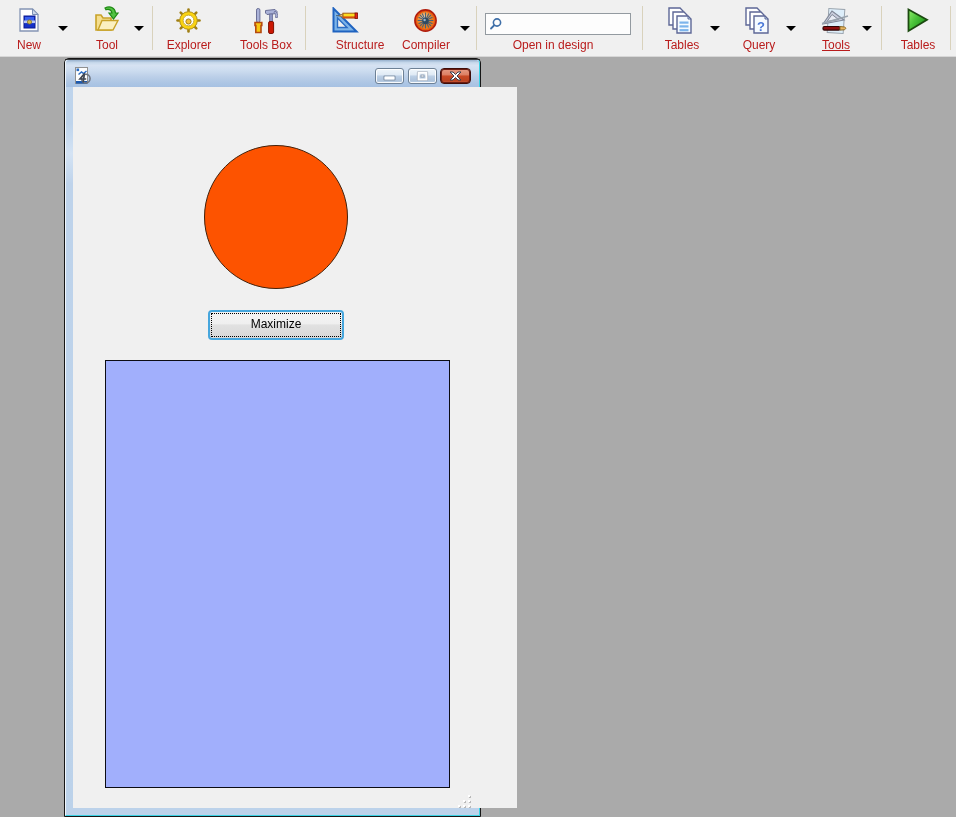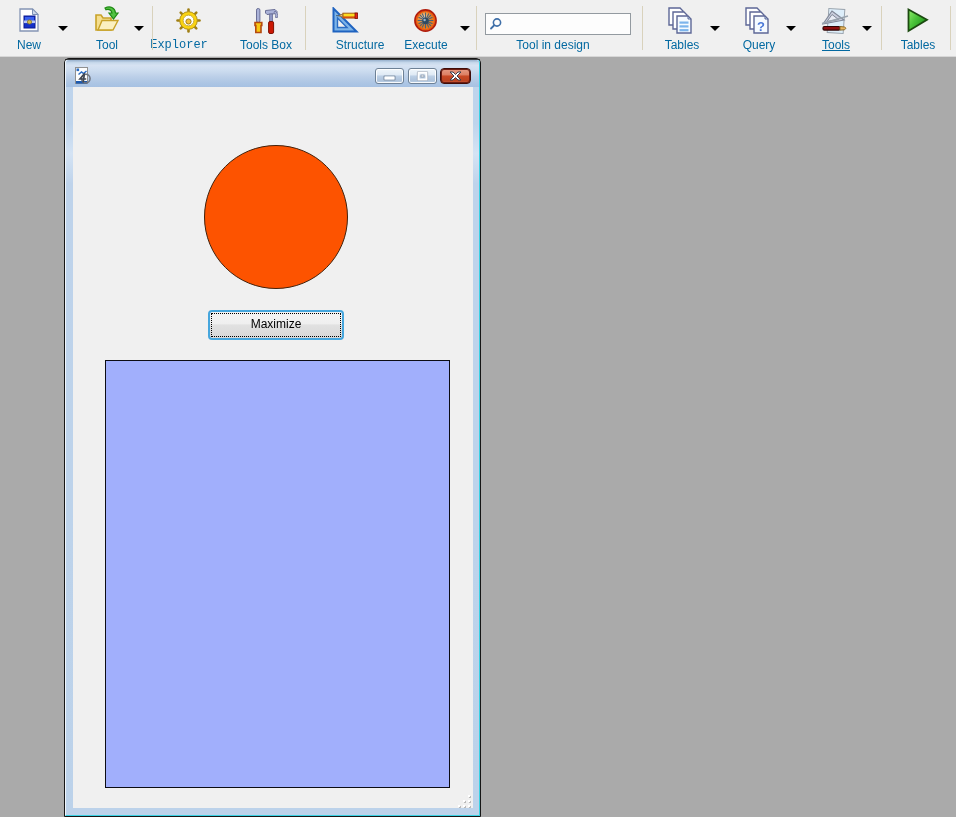--- a/index.html
+++ b/index.html
@@ -1,29 +1,29 @@
 <!DOCTYPE html>
 <html><head>
 <meta charset="utf-8">
 <style>
   * { margin:0; padding:0; box-sizing:border-box; }
   html,body { width:956px; height:817px; overflow:hidden; }
   body { background:#aaaaaa; font-family:"Liberation Sans", sans-serif; position:relative; }
   .abs { position:absolute; }
   
   #toolbar { position:absolute; left:0; top:0; width:956px; height:57px; background:#f0f0f0; border-bottom:1px solid #d7d7d7; }
-  .tlabel { position:absolute; top:38px; font-size:12px; color:#0369a1; white-space:nowrap; transform:translateX(-50%); }
+  .tlabel { position:absolute; top:38px; font-size:12px; color:#b91c1c; white-space:nowrap; transform:translateX(-50%); }
   .sep { position:absolute; top:6px; width:1px; height:44px; background:#d9d2bc; }
   .darr { position:absolute; width:0; height:0; border-left:5px solid transparent; border-right:5px solid transparent; border-top:5px solid #000; }
   
   #win { position:absolute; left:64px; top:58px; width:417px; height:759px; background:linear-gradient(180deg,#bfd4ec 0%,#bed4ec 8.5%,#d4e3f4 12.5%,#bed3eb 16.5%,#bdd3eb 60%,#bcd2ea 100%); border:1px solid #161616; border-radius:5px 5px 0 0; }
   #win-inner { position:absolute; left:0; top:0; right:0; bottom:0; border-left:1px solid #f0f6fc; border-top:1px solid #cfe0f0; border-right:1px solid #39d2e4; border-bottom:1px solid #39d2e4; border-radius:4px 4px 0 0; }
   #titlebar { position:absolute; left:1px; top:1px; right:1px; height:27px; border-radius:4px 4px 0 0;
     background:linear-gradient(180deg,#97b0cd 0%,#c8d9ec 10%,#d6e2f2 20%,#ccdcEF 40%,#bccfe8 62%,#adc6e4 85%,#a7c1e2 100%); }
-  #client { position:absolute; left:8px; top:28px; width:400px; height:721px; background:#f0f0f0; }
+  #client { position:absolute; left:8px; top:28px; width:444px; height:721px; background:#f0f0f0; }
   
   .cbtn { position:absolute; top:9px; height:16px; border-radius:3px; }
   #btnmin, #btnmax { width:29px; border:1px solid #6e8196;
     background:linear-gradient(180deg,#f0f6fb 0%,#dfeaf5 42%,#bdd0e6 50%,#aec3dc 80%,#bcd0e4 100%);
     box-shadow:inset 0 0 0 1px rgba(255,255,255,.9); }
   #btnmin { left:310px; } #btnmax { left:343px; }
   #btnclose { left:375px; width:31px; border:1px solid #400d08; box-shadow:inset 0 0 0 1px #6d1d12;
     background:linear-gradient(180deg,#e69b84 0%,#dd8064 42%,#c94a26 50%,#bc4220 82%,#c65e40 100%); border-radius:4px; }
   
   #circle { position:absolute; left:131px; top:57.5px; width:144px; height:144px; border-radius:50%; background:#fd5300; border:1px solid #42210b; }
@@ -142,25 +142,25 @@
       <defs>
         <linearGradient id="exeg" x1="0" y1="0" x2="1" y2="0.7">
           <stop offset="0%" stop-color="#90ee6a"></stop>
           <stop offset="45%" stop-color="#4cc43a"></stop>
           <stop offset="100%" stop-color="#1a9018"></stop>
         </linearGradient>
       </defs>
     </svg>
     <div class="tlabel" style="left:29px;">New</div>
     <div class="tlabel" style="left:107px;">Tool</div>
-    <div class="tlabel" style="left:179px;font-family:Liberation Mono, monospace;">Explorer</div>
+    <div class="tlabel" style="left:189px;">Explorer</div>
     <div class="tlabel" style="left:266px;">Tools Box</div>
     <div class="tlabel" style="left:346px;margin-left:14px;">Structure</div>
-    <div class="tlabel" style="left:426px;">Execute</div>
-    <div class="tlabel" style="left:553px;">Tool in design</div>
+    <div class="tlabel" style="left:426px;">Compiler</div>
+    <div class="tlabel" style="left:553px;">Open in design</div>
     <div class="tlabel" style="left:682px;">Tables</div>
     <div class="tlabel" style="left:759px;">Query</div>
     <div class="tlabel" style="left:836px;text-decoration:underline;">Tools</div>
     <div class="tlabel" style="left:918px;">Tables</div>
     <div class="darr" style="left:58px; top:26px;"></div>
     <div class="darr" style="left:134px; top:26px;"></div>
     <div class="darr" style="left:460px; top:26px;"></div>
     <div class="darr" style="left:710px; top:26px;"></div>
     <div class="darr" style="left:786px; top:26px;"></div>
     <div class="darr" style="left:862px; top:26px;"></div>

